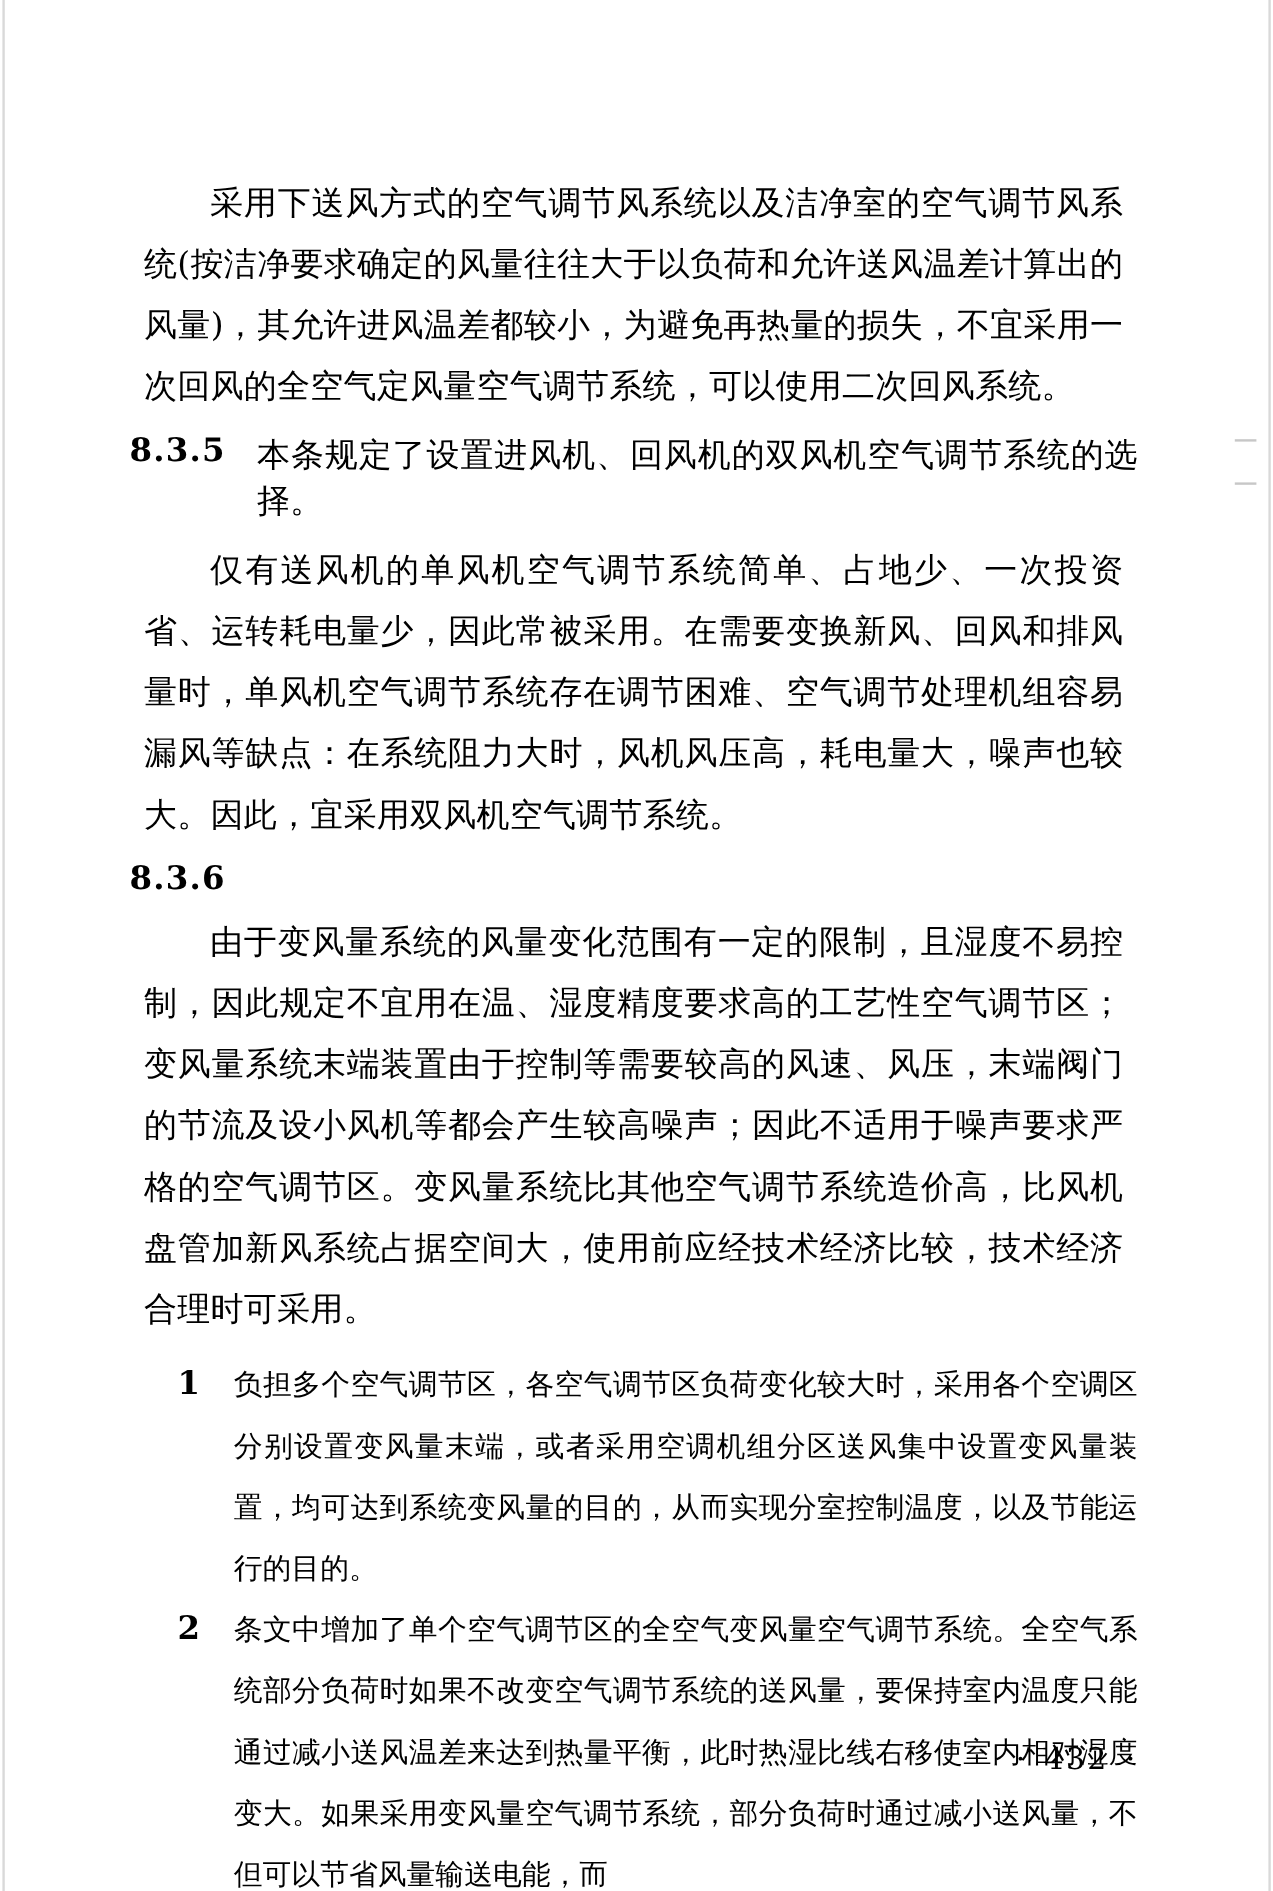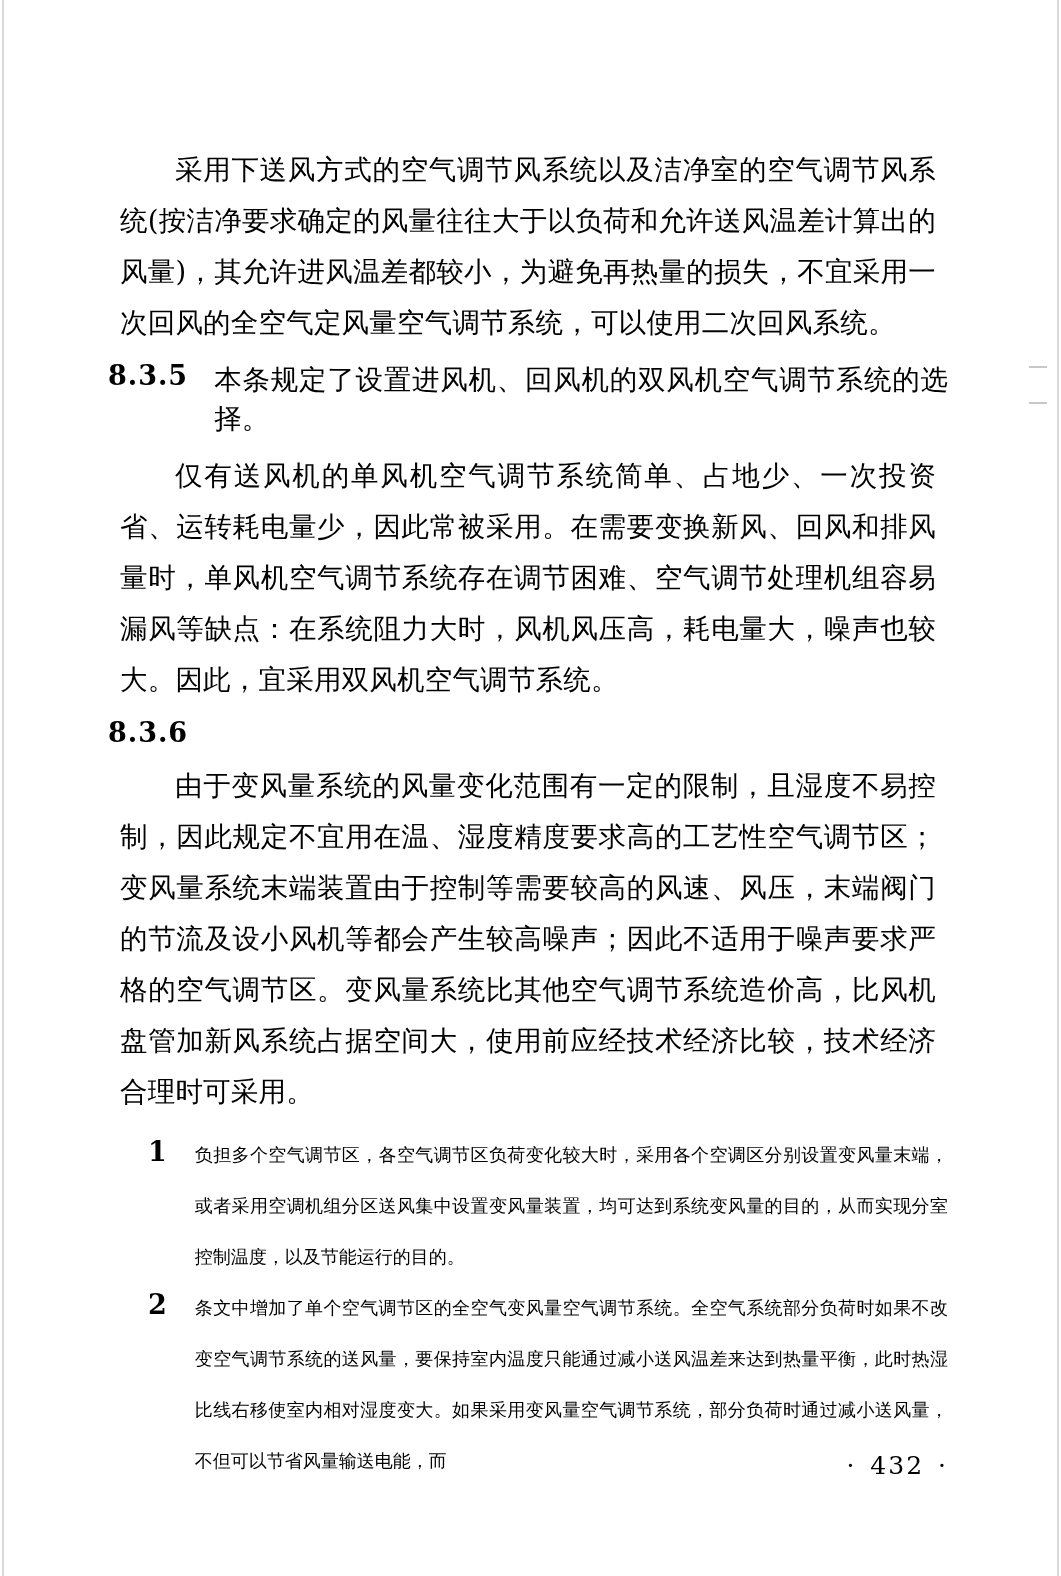--- a/index.html
+++ b/index.html
@@ -72,21 +72,21 @@
   }
   .item-num {
     font-weight: bold;
     margin-left: 40px;
     margin-right: 28px;
     font-size: 27px;
     white-space: nowrap;
   }
   .item-body {
     flex: 1;
-    font-size: 18px;
+    font-size: 24px;
     line-height: 51px;
     text-align: justify;
     text-justify: inter-character;
   }
   .footer {
     position: absolute;
     left: 108px;
     bottom: 96px;
     width: 840px;
     text-align: right;

